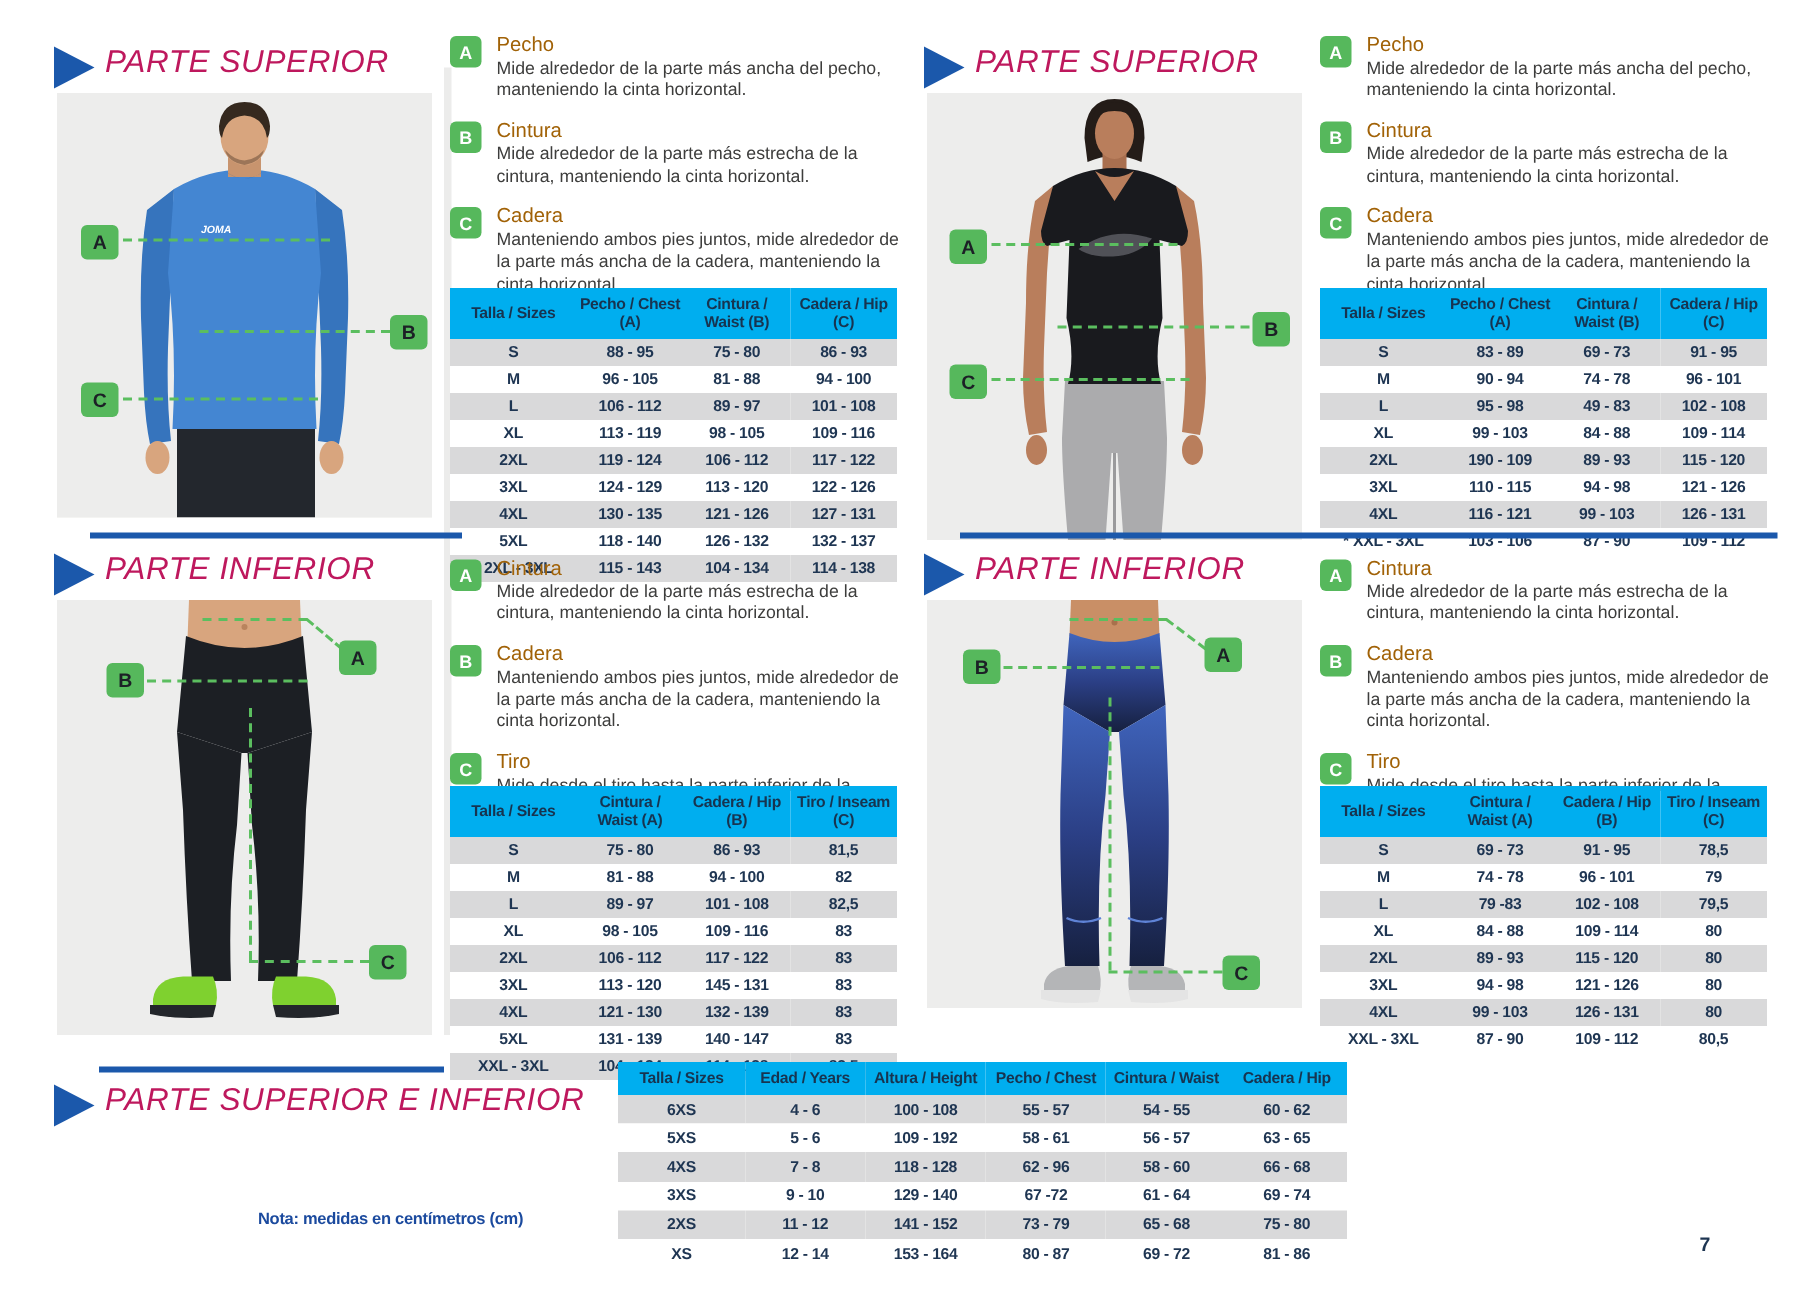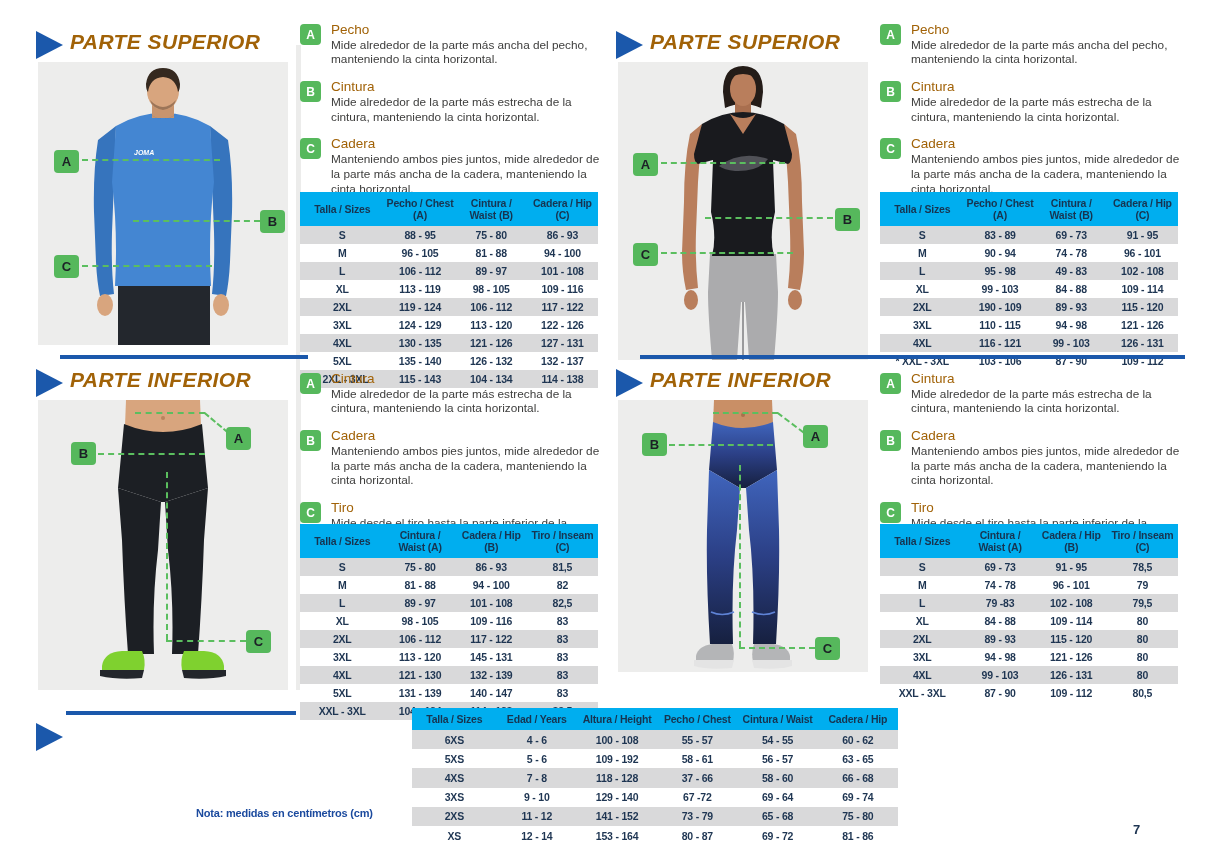--- a/index.html
+++ b/index.html
@@ -2,21 +2,21 @@
 <html><head>
 <meta charset="utf-8">
 <style>
   html,body{margin:0;padding:0;background:#fff;}
   body{font-family:"Liberation Sans",sans-serif;}
   .page{position:relative;width:1213px;height:859px;background:#ffffff;overflow:hidden;}
   .gutter{position:absolute;left:296px;top:45px;width:5px;height:645px;background:#ececeb;}
 
   
   .arrow{position:absolute;width:0;height:0;border-left:27px solid #1b58ab;border-top:14px solid transparent;border-bottom:14px solid transparent;}
-  .sec-title{position:absolute;color:#a16207;font-style:italic;font-weight:bold;font-size:21px;letter-spacing:.4px;white-space:nowrap;}
+  .sec-title{position:absolute;color:#be185d;font-style:italic;font-weight:normal;font-size:21px;letter-spacing:.4px;white-space:nowrap;}
   .divider{position:absolute;height:4px;background:#1b58ab;}
 
   
   .photo{position:absolute;background:#ededec;}
   .photo svg{display:block;width:100%;height:100%;}
   .badge{position:absolute;width:25px;height:23px;background:#56b85c;border-radius:4px;color:#1c2026;font-weight:bold;font-size:13px;display:flex;align-items:center;justify-content:center;z-index:3;}
   .dash-h{position:absolute;border-top:2px dashed #5bbe5f;z-index:2;}
   .dash-v{position:absolute;border-left:2px dashed #5bbe5f;z-index:2;}
   .dash-diag{position:absolute;border-top:2px dashed #5bbe5f;transform-origin:left top;z-index:2;}
 
@@ -144,21 +144,21 @@
           <td>122 - 126</td>
         </tr>
         <tr>
           <td>4XL</td>
           <td>130 - 135</td>
           <td>121 - 126</td>
           <td>127 - 131</td>
         </tr>
         <tr>
           <td>5XL</td>
-          <td>135 - 140</td>
+          <td>118 - 140</td>
           <td>126 - 132</td>
           <td>132 - 137</td>
         </tr>
         <tr>
           <td>* 2XL - 3XL</td>
           <td>115 - 143</td>
           <td>104 - 134</td>
           <td>114 - 138</td>
         </tr>
       </tbody>
@@ -511,20 +511,21 @@
           <td>XXL - 3XL</td>
           <td>87 - 90</td>
           <td>109 - 112</td>
           <td>80,5</td>
         </tr>
       </tbody>
     </table>
 
   <div class="divider" style="left:66px;top:711px;width:230px;"></div>
   <div class="arrow" style="left:36px;top:723px;"></div>
+  <div class="sec-title" style="left:70px;top:722px;">PARTE SUPERIOR E INFERIOR</div>
 
   <table class="size-table cols6" style="left:412px;top:708px;width:486px;">
       <thead>
         <tr>
           <th>Talla / Sizes</th>
           <th>Edad / Years</th>
           <th>Altura / Height</th>
           <th>Pecho / Chest</th>
           <th>Cintura / Waist</th>
           <th>Cadera / Hip</th>
@@ -544,30 +545,30 @@
           <td>5 - 6</td>
           <td>109 - 192</td>
           <td>58 - 61</td>
           <td>56 - 57</td>
           <td>63 - 65</td>
         </tr>
         <tr>
           <td>4XS</td>
           <td>7 - 8</td>
           <td>118 - 128</td>
-          <td>37 - 66</td>
+          <td>62 - 96</td>
           <td>58 - 60</td>
           <td>66 - 68</td>
         </tr>
         <tr>
           <td>3XS</td>
           <td>9 - 10</td>
           <td>129 - 140</td>
           <td>67 -72</td>
-          <td>69 - 64</td>
+          <td>61 - 64</td>
           <td>69 - 74</td>
         </tr>
         <tr>
           <td>2XS</td>
           <td>11 - 12</td>
           <td>141 - 152</td>
           <td>73 - 79</td>
           <td>65 - 68</td>
           <td>75 - 80</td>
         </tr>
@@ -575,15 +576,15 @@
           <td>XS</td>
           <td>12 - 14</td>
           <td>153 - 164</td>
           <td>80 - 87</td>
           <td>69 - 72</td>
           <td>81 - 86</td>
         </tr>
       </tbody>
     </table>
 
-  <div class="note" style="left:196px;top:807px;">Nota: medidas en centímetros (cm)</div>
+  <div class="note" style="left:172px;top:807px;">Nota: medidas en centímetros (cm)</div>
   <div class="page-num" style="left:1133px;top:822px;">7</div>
 </div>
 
 </body></html>

